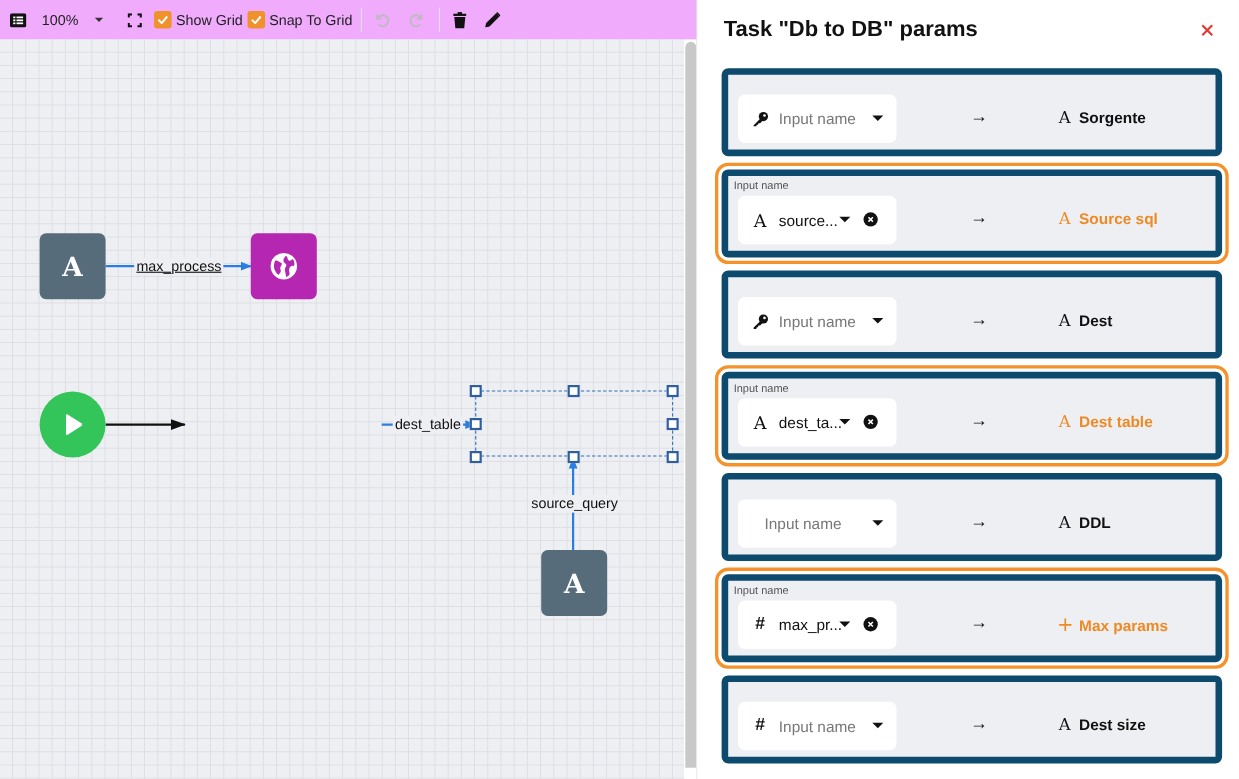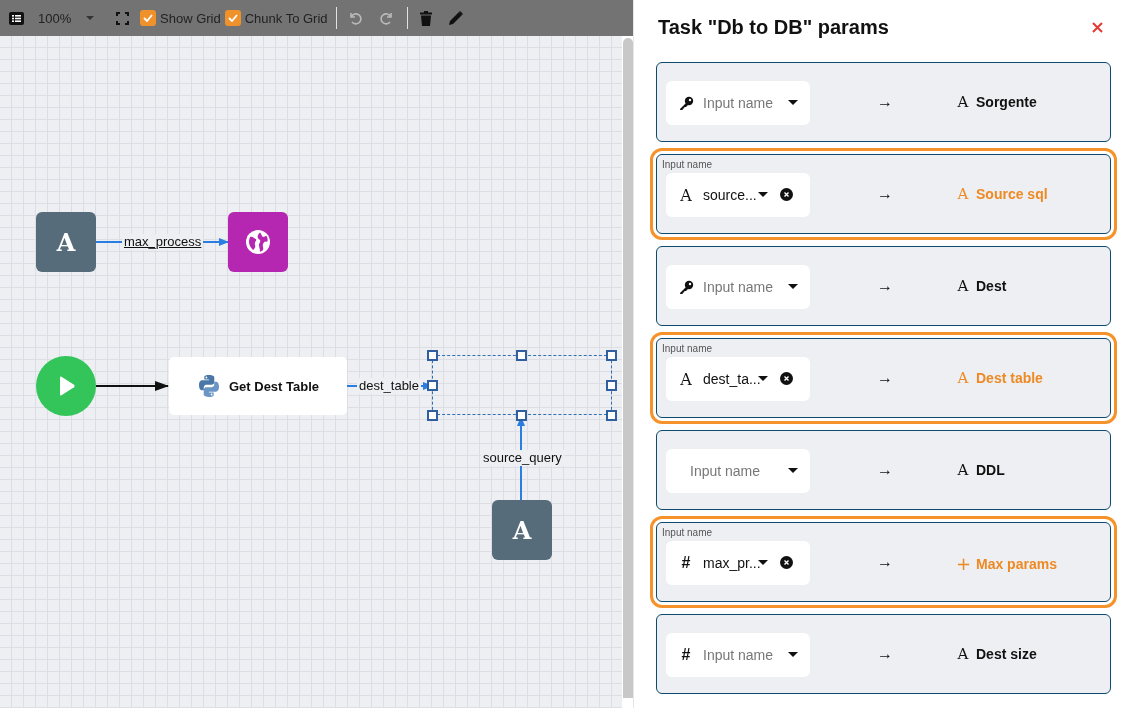--- a/index.html
+++ b/index.html
@@ -1,21 +1,21 @@
 <!DOCTYPE html>
 <html><head>
 <meta charset="utf-8">
 <style>
   * { box-sizing: border-box; margin: 0; padding: 0; }
   html, body { width: 1126px; height: 708px; overflow: hidden; background: #fff;
     font-family: "Liberation Sans", "DejaVu Sans", sans-serif; color: #111; }
 
   
   .editor { position: absolute; left: 0; top: 0; width: 634px; height: 708px; background: #fff; }
-  .toolbar { position: absolute; left: 0; top: 0; width: 634px; height: 36px; background: #737373;
+  .toolbar { position: absolute; left: 0; top: 0; width: 634px; height: 36px; background: #f0abfc;
     display: flex; align-items: center; font-size: 13px; }
   .tb-btn { display: flex; align-items: center; justify-content: center; cursor: pointer; }
   .tb-icon svg { display: block; }
   .zoom-val { margin-left: 14px; width: 40px; font-size: 13px; color: #222; }
   .zoom-caret { margin-left: 6px; width: 12px; }
   .chk { display: flex; align-items: flex-end; margin-left: 4px; }
   .chk-box { width: 16px; height: 16px; background: #f0922b; border-radius: 3px; display: flex;
     align-items: center; justify-content: center; margin-right: 4px; }
   .chk-label { font-size: 13px; color: #222; }
   .tb-sep { width: 1px; height: 22px; background: #e2e2e6; margin: 0 8px; }
@@ -44,21 +44,21 @@
 
   .sel-handle { position: absolute; width: 11px; height: 11px; border: 2px solid #2f5f9f; background: #fff; }
 
   
   .panel { position: absolute; left: 634px; top: 0; width: 492px; height: 708px; background: #fff; }
   .panel-title { position: absolute; left: 24px; top: 16px; font-size: 20px; font-weight: bold; color: #111; }
   .close-btn { position: absolute; left: 452px; top: 16px; width: 22px; height: 22px; cursor: pointer;
     display: flex; align-items: center; justify-content: center; }
 
   .param { position: absolute; left: 22px; width: 455px; height: 80px; background: #eeeff3;
-    border: 1px solid #0c4a6e; border-radius: 6px; }
+    border: 6px solid #0c4a6e; border-radius: 6px; }
   .param.hl { outline: 3px solid #f5922a; outline-offset: 3px; }
   .param-caption { position: absolute; left: 5px; top: 4px; font-size: 10px; color: #555; }
   .sel { position: absolute; left: 9px; top: 18px; width: 144px; height: 44px; background: #fff;
     border-radius: 6px; display: flex; align-items: center; cursor: pointer; }
   .sel .type-icon { position: absolute; left: 12px; top: 13px; width: 16px; height: 18px;
     display: flex; align-items: center; justify-content: center; font-size: 16px; font-weight: bold; }
   .sel .sel-text { position: absolute; left: 37px; top: 14px; font-size: 14px; color: #111; white-space: nowrap; }
   .sel .sel-text.ph { color: #777; }
   .sel .caret { position: absolute; top: 19px; width: 0; height: 0;
     border-left: 5px solid transparent; border-right: 5px solid transparent; border-top: 5px solid #111; }
@@ -104,21 +104,21 @@
           </svg>
       </span>
       <span class="chk-label">Show Grid</span>
     </label>
     <label class="chk">
       <span class="chk-box">
         <svg width="10" height="8" viewBox="0 0 10 8">
             <path d="M1 4 L4 7 L9 1" stroke="#fff" stroke-width="1.8" fill="none"></path>
           </svg>
       </span>
-      <span class="chk-label">Chunk To Grid</span>
+      <span class="chk-label">Snap To Grid</span>
     </label>
     <span class="tb-sep"></span>
     <span class="tb-btn" style="width:16px;height:16px;margin-left:2px;">
       <svg width="14" height="14" viewBox="0 0 14 14" fill="none" stroke="#bbb" stroke-width="1.6">
           <path d="M3 2 V6 H7"></path>
           <path d="M3.5 5.5 A5 5 0 1 1 4 11"></path>
         </svg>
     </span>
     <span class="tb-btn" style="width:16px;height:16px;margin-left:16px;">
       <svg width="14" height="14" viewBox="0 0 14 14" fill="none" stroke="#bbb" stroke-width="1.6">
@@ -171,29 +171,20 @@
           <circle cx="13" cy="13" r="12" fill="#fff"></circle>
           <path d="M5 8 C8 7 9 10 11 10 C12 12 9 13 10 16 C11 18 9 20 8 21 C6 19 4 16 4 13 C4 11 4.5 9.5 5 8 Z" fill="#b526b1"></path>
           <path d="M15 3.5 C17 5 16 7 18 8 C20 8 21 6 21.5 7 C23 9 23 12 22 13 C20 12 19 13 18 15 C17 17 19 19 18 21 C17 22 16 22.5 15 22.8 C15 20 14 18 14 16 C14 14 16 13 15 11 C13 10 12 8 13 6 C14 5 14 4 15 3.5 Z" fill="#b526b1"></path>
         </svg>
     </div>
     <div class="node node-start" style="left:36px;top:320px;">
       <svg width="22" height="22" viewBox="0 0 22 22">
           <path d="M5 2.5 Q5 1 6.5 1.8 L19 9.8 Q20.5 11 19 12.2 L6.5 20.2 Q5 21 5 19.5 Z" fill="#fff"></path>
         </svg>
     </div>
-    <div class="node node-task" style="left:169px;top:321px;">
-      <svg width="24" height="24" viewBox="0 0 24 24">
-          <path d="M11.8 1 C7 1 7.3 3 7.3 3 V5.5 H12 V6.3 H5.4 C5.4 6.3 2 5.9 2 11.2 C2 16.4 5 16.2 5 16.2 H6.8 V13.7 C6.8 13.7 6.7 10.8 9.7 10.8 H14.6 C14.6 10.8 17.3 10.8 17.3 8.1 V3.7 C17.3 3.7 17.7 1 11.8 1 Z" fill="#4a77a8"></path>
-          <circle cx="9.4" cy="3.5" r="0.9" fill="#fff"></circle>
-          <path d="M12.2 23 C17 23 16.7 21 16.7 21 V18.5 H12 V17.7 H18.6 C18.6 17.7 22 18.1 22 12.8 C22 7.6 19 7.8 19 7.8 H17.2 V10.3 C17.2 10.3 17.3 13.2 14.3 13.2 H9.4 C9.4 13.2 6.7 13.2 6.7 15.9 V20.3 C6.7 20.3 6.3 23 12.2 23 Z" fill="#6b95c4"></path>
-          <circle cx="14.6" cy="20.5" r="0.9" fill="#fff"></circle>
-        </svg>
-      <span class="lbl">Get Dest Table</span>
-    </div>
 
     <div style="position:absolute;left:432px;top:319px;width:180px;height:60px;border:1px dashed #2f6fb5;"></div>
     <div class="sel-handle" style="left:427px;top:314px;"></div>
     <div class="sel-handle" style="left:516px;top:314px;"></div>
     <div class="sel-handle" style="left:606px;top:314px;"></div>
     <div class="sel-handle" style="left:427px;top:344px;"></div>
     <div class="sel-handle" style="left:606px;top:344px;"></div>
     <div class="sel-handle" style="left:427px;top:374px;"></div>
     <div class="sel-handle" style="left:516px;top:374px;"></div>
     <div class="sel-handle" style="left:606px;top:374px;"></div>

